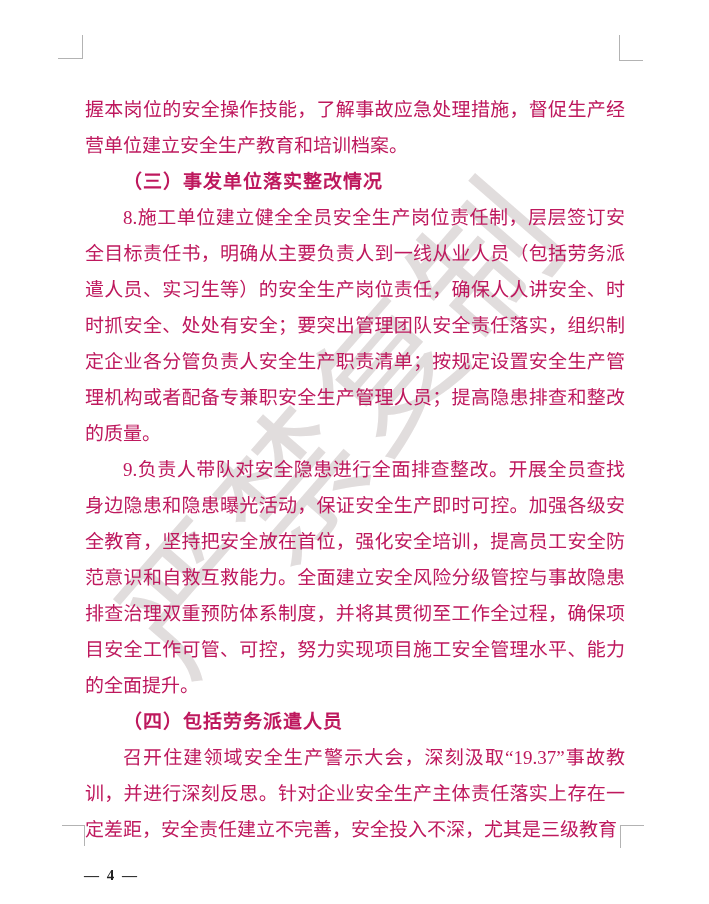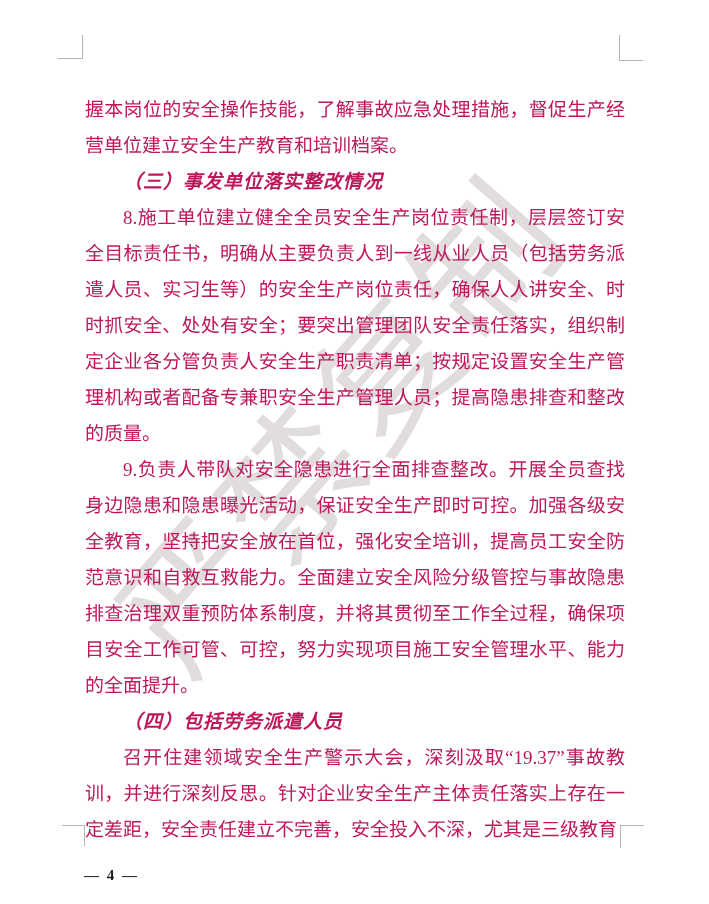--- a/index.html
+++ b/index.html
@@ -44,21 +44,20 @@
     font-size: 19px;
     line-height: 36px;
     text-align: justify;
     margin-top: 29px;
   }
   .doc p { margin: 0; padding: 0; }
   .doc p.indent { text-indent: 2em; }
   .doc p.heading {
     font-weight: bold;
     letter-spacing: 1px;
-    font-style: italic;
   }
 
   
   .crop { position: absolute; z-index: 2; }
   .crop-tl { left: 58px;  top: 35px;  width: 24px; height: 23px;
              border-right: 1px solid #b3b3b3; border-bottom: 1px solid #b3b3b3; }
   .crop-tr { left: 619px; top: 35px;  width: 23px; height: 25px;
              border-left: 1px solid #b3b3b3;  border-bottom: 1px solid #b3b3b3; }
   .crop-bl { left: 62px;  top: 825px; width: 22px; height: 20px;
              border-top: 1px solid #b3b3b3;   border-right: 1px solid #b3b3b3; }

